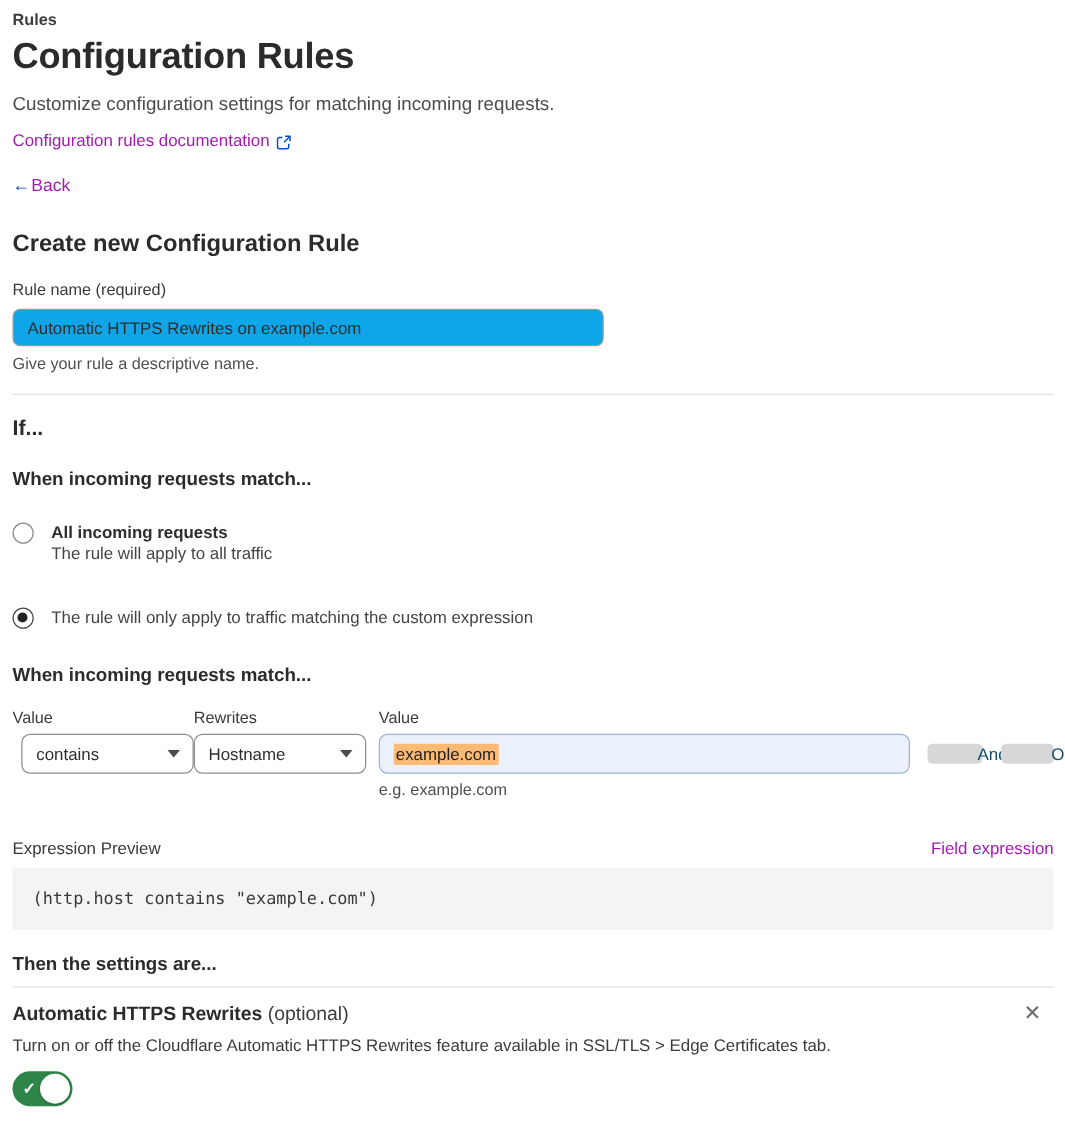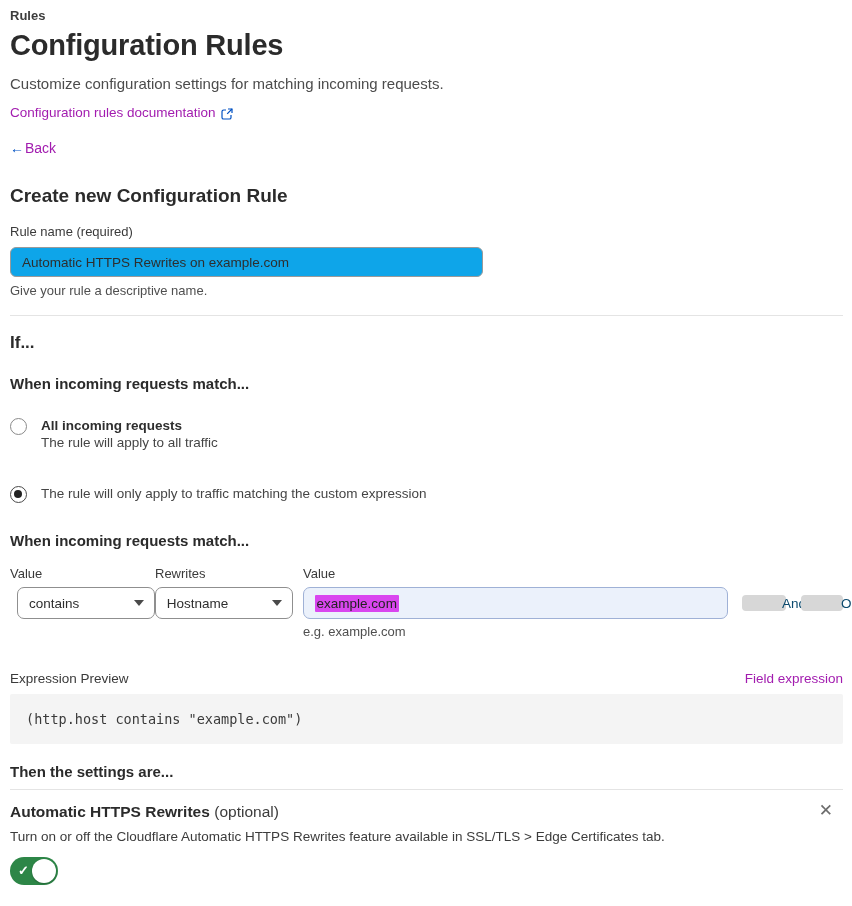--- a/index.html
+++ b/index.html
@@ -67,21 +67,21 @@
   }
   .chevron {
     position:absolute; right:11px; top:13px; width:0; height:0; pointer-events:none;
     border-left:5px solid transparent; border-right:5px solid transparent; border-top:6px solid #4a4a4a;
   }
   .value-input {
     margin-left:10px; width:426px; height:32px; border:1px solid #9fb1d6; border-radius:7px;
     background:#ebf1fb; display:flex; align-items:center; padding:0 11px;
     font-size:13.5px; color:#222; cursor:text;
   }
-  .value-input .sel { background:#d946ef; padding:1px 2px; border-radius:1px; }
+  .value-input .sel { background:#fdba74; padding:1px 2px; border-radius:1px; }
   .cond-btn {
     height:16px; border:none; border-radius:4px; background:#d7d7d7; color:#0c4a6e;
     font-family:"Liberation Sans", sans-serif; font-size:13.5px; cursor:pointer;padding-left:40px;
   }
   .cond-btn.and { width:44px; margin-left:14px; }
   .cond-btn.or  { width:42px; margin-left:15px; }
 
   .eg-helper { margin-left:293px; margin-top:5px; font-size:13px; line-height:16px; color:#4f4f4f; }
 
   .preview-row { display:flex; justify-content:space-between; align-items:baseline; margin-top:30px; }

